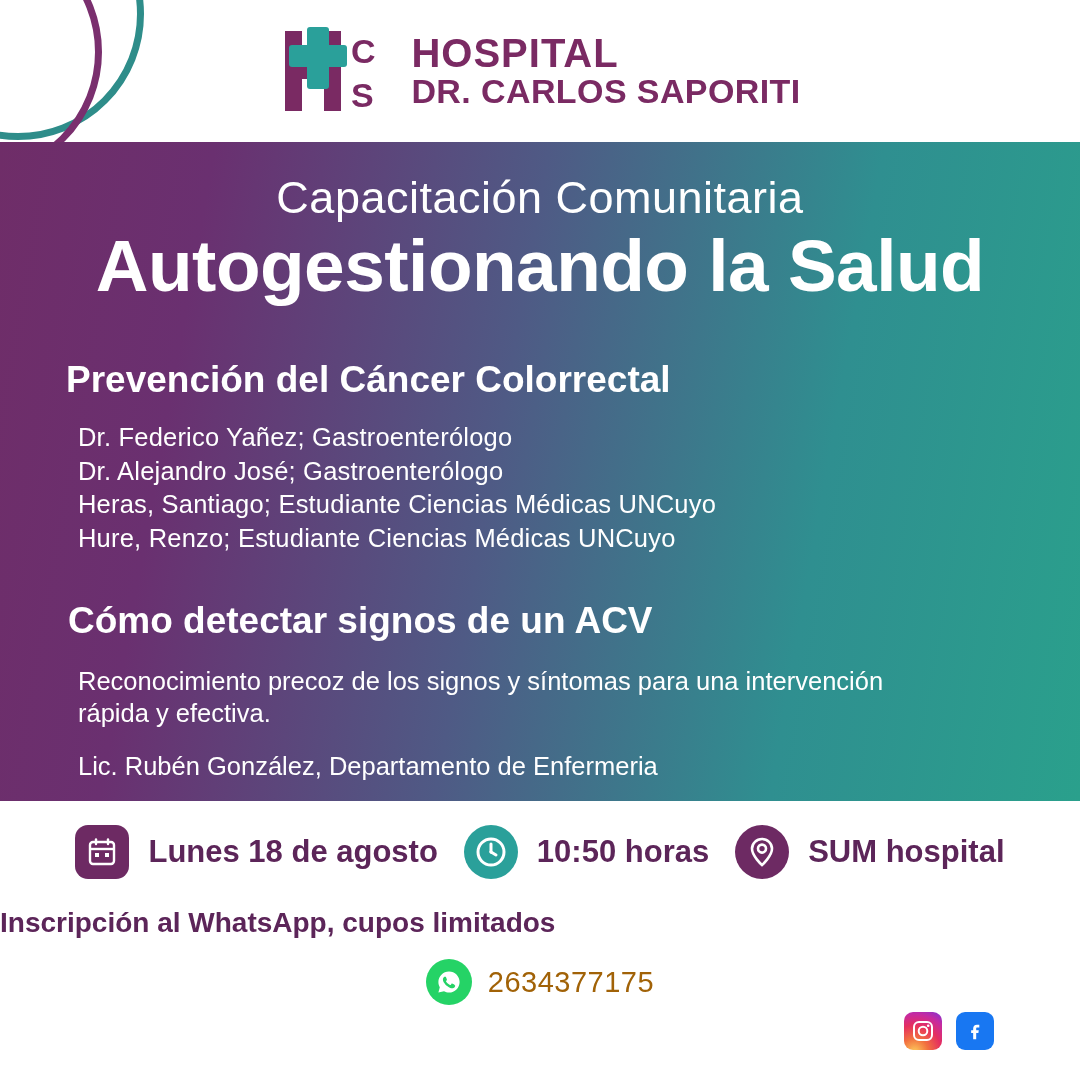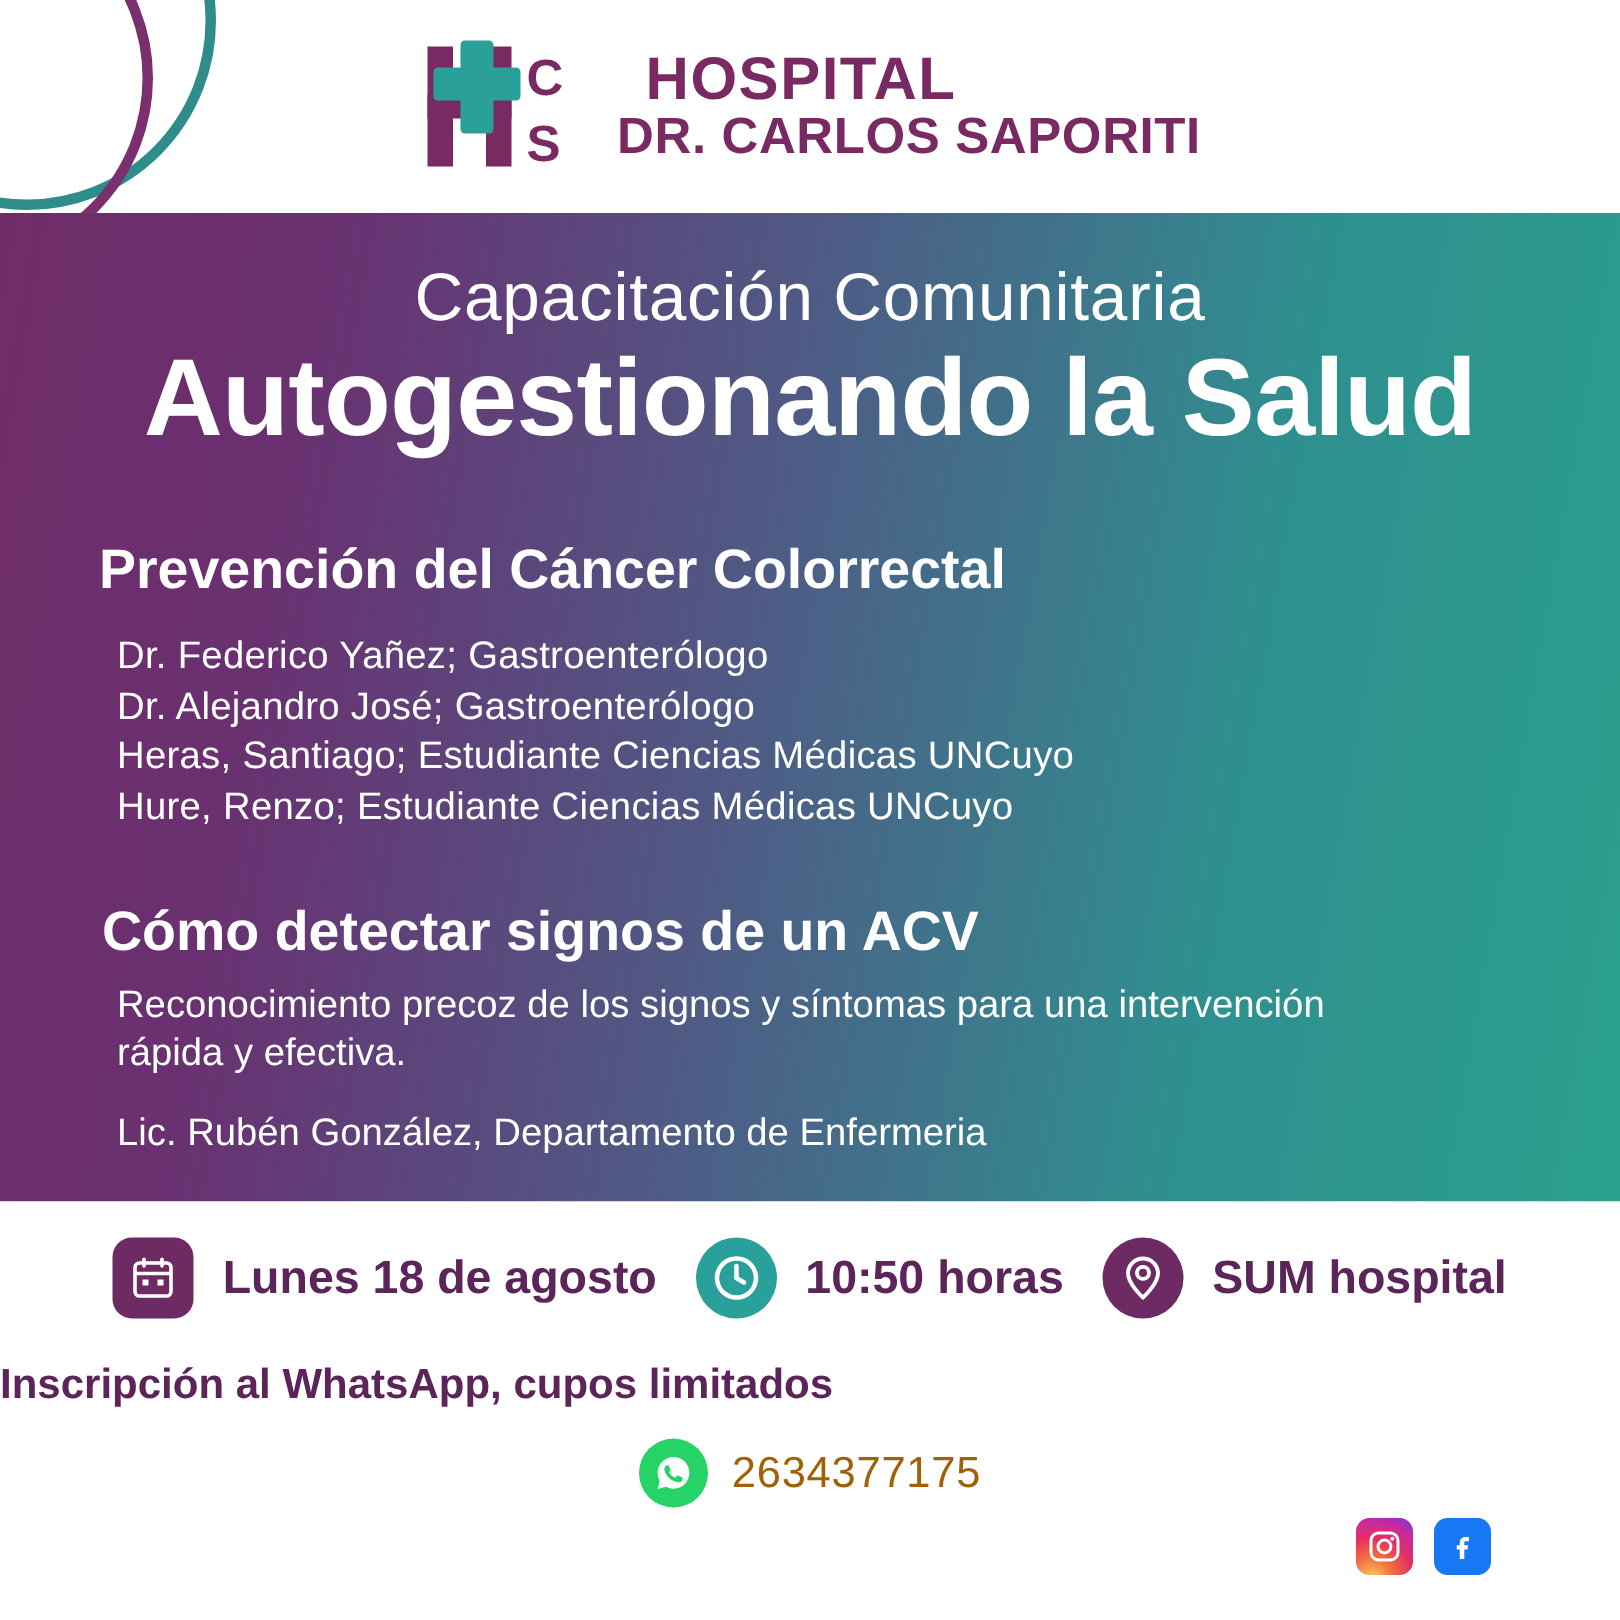--- a/index.html
+++ b/index.html
@@ -52,21 +52,20 @@
     position: relative;
     z-index: 3;
   }
   .logo-wrap { display: flex; align-items: center; gap: 14px; }
   .logo-mark { position: relative; width: 118px; height: 96px; }
   .logo-mark svg { display: block; }
   .logo-text { line-height: 1.02; }
   .logo-text .l1 {
     font-size: 40px; font-weight: 700; letter-spacing: 1px;
     color: #7a2a63;
-    margin-left: 19px;
   }
   .logo-text .l2 {
     font-size: 34px; font-weight: 700; letter-spacing: 0.4px;
     color: #7a2a63;
   }
 
   
   .band {
     position: relative;
     z-index: 2;
@@ -99,21 +98,21 @@
   .section-title.second { margin-top: 44px; padding-left: 12px; }
   .people {
     margin-top: 20px;
     padding-left: 22px;
     font-size: 25.5px;
     font-weight: 400;
     line-height: 1.33;
     letter-spacing: 0.2px;
   }
   .desc {
-    margin-top: 13px;
+    margin-top: 24px;
     padding-left: 22px;
     font-size: 25.5px;
     line-height: 1.25;
     max-width: 830px;
   }
   .speaker {
     margin-top: 22px;
     padding-left: 22px;
     font-size: 25.5px;
   }

